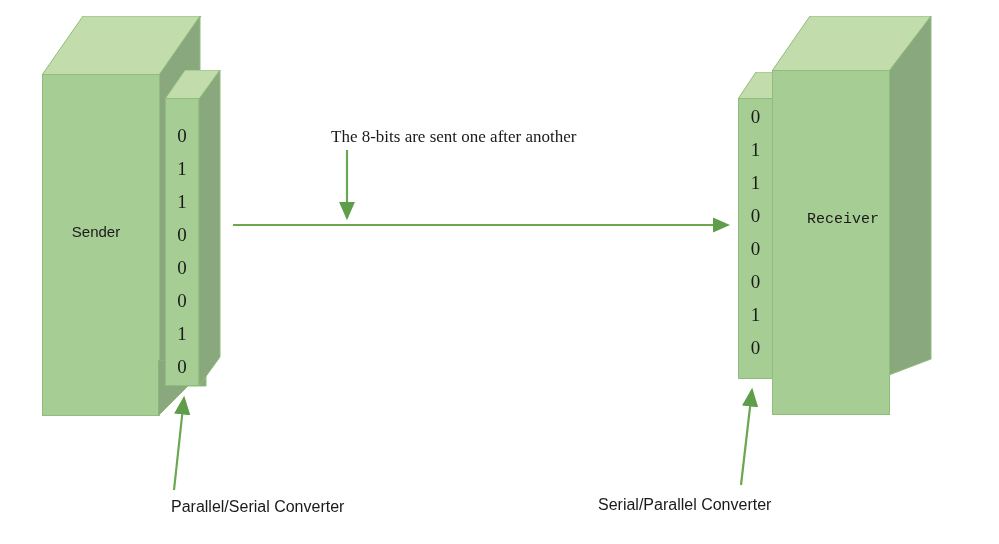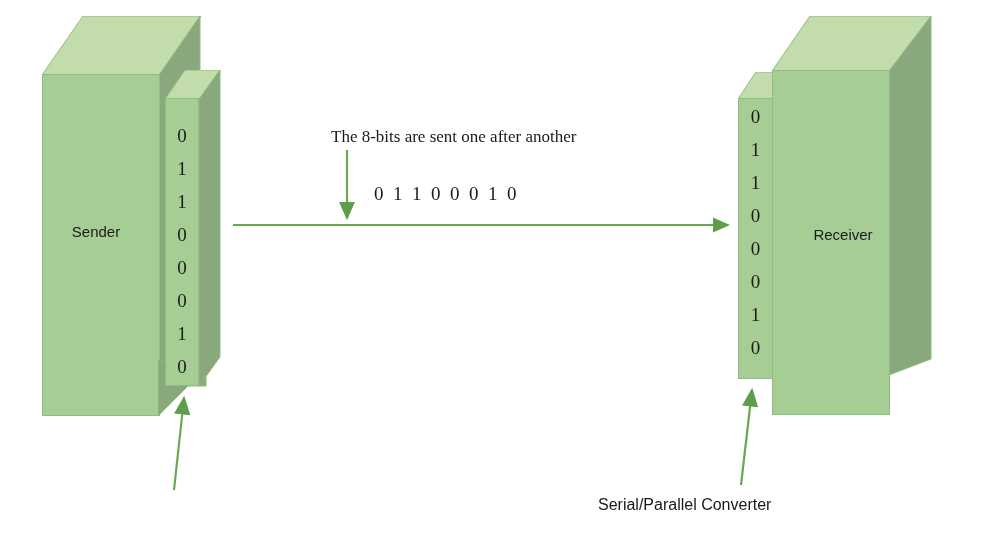--- a/index.html
+++ b/index.html
@@ -150,21 +150,21 @@
         <polygon points="0,55 38,0 159,0 121,55" fill="#c3dcab" stroke="#8fbd7c" stroke-width="1"></polygon>
       </svg>
     </div>
     <div class="poly" style="left:888px; top:16px;">
       <svg width="46" height="360" viewBox="0 0 46 360">
         <polygon points="1,55 43,0 43,343 1,359" fill="#8aa87e" stroke="#8fbd7c" stroke-width="1"></polygon>
       </svg>
     </div>
     <div class="face face-front" style="left:772px; top:70px; width:118px; height:345px;"></div>
 
-    <div class="label block-label" style="left:772px; top:226px; width:142px;">Receiver</div>
+    <div class="label block-label" style="left:772px; top:211px; width:142px;font-family:Liberation Mono, monospace;">Receiver</div>
 
     <div class="bit-column" style="left:738px; top:100px; width:35px;">
       <span class="bit">0</span>
       <span class="bit">1</span>
       <span class="bit">1</span>
       <span class="bit">0</span>
       <span class="bit">0</span>
       <span class="bit">0</span>
       <span class="bit">1</span>
       <span class="bit">0</span>
@@ -196,19 +196,19 @@
       <line x1="174" y1="490" x2="184" y2="398" stroke="#6ba74f" stroke-width="2.2" marker-end="url(#ah-up)"></line>
     </g>
 
     <g>
       <line x1="741" y1="485" x2="752" y2="390" stroke="#6ba74f" stroke-width="2.2" marker-end="url(#ah-up)"></line>
     </g>
   </svg>
 
   <div class="label note" style="left:331px; top:127px;">The 8-bits are sent one after another</div>
 
-  <div class="serial-bits" style="left:374px; top:183px;">0  1  1  0  0  0  1  0</div>
-
-
+
+
+  <div class="label converter-label" style="left:171px; top:498px;">Parallel/Serial Converter</div>
 
   <div class="label converter-label" style="left:598px; top:496px;">Serial/Parallel Converter</div>
 
 </div>
 
 </body></html>

